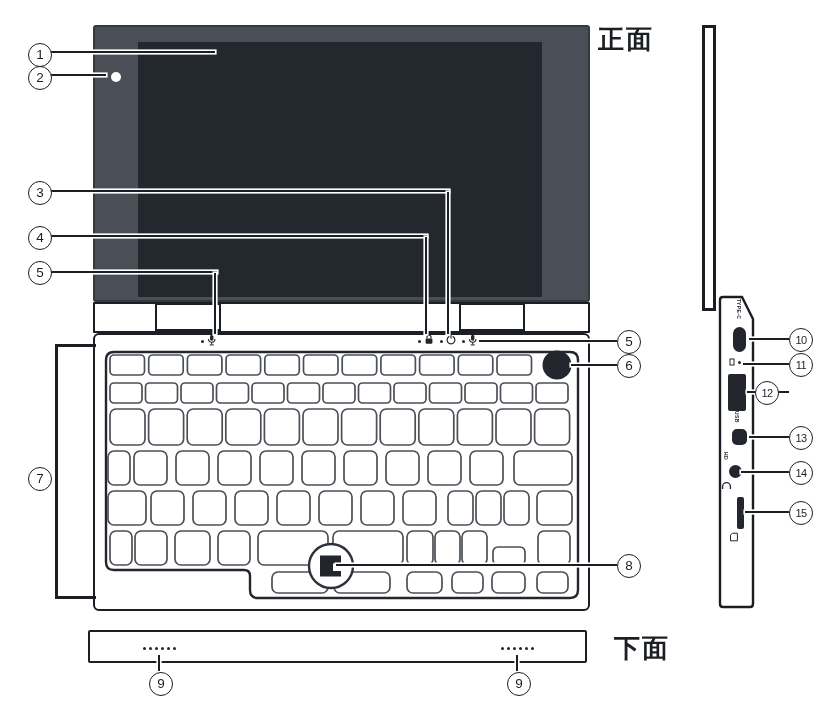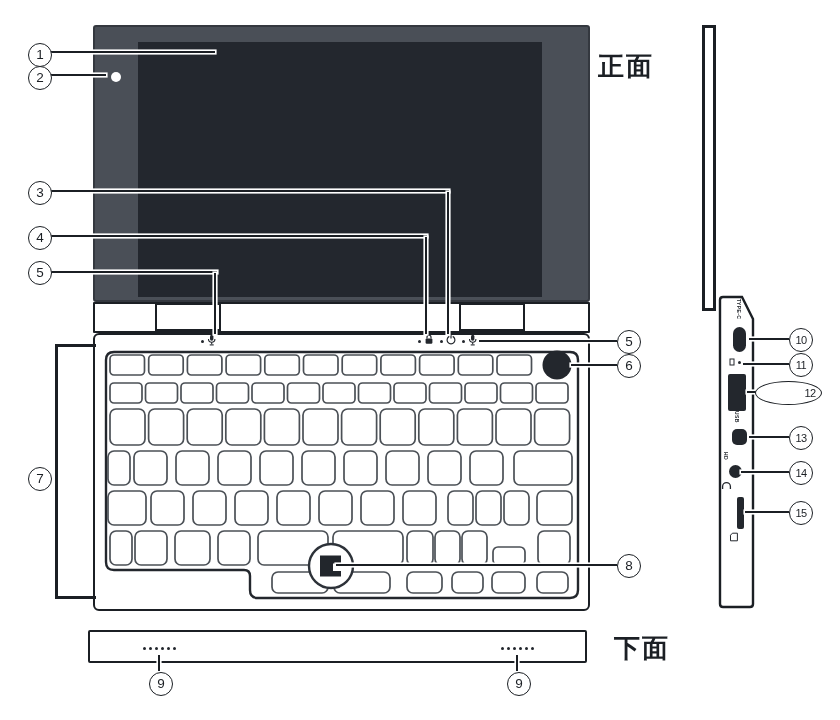--- a/index.html
+++ b/index.html
@@ -192,21 +192,21 @@
   <div class="vtext" style="left:711px;top:453px;">HD</div>
   <div class="abs" style="left:729px;top:465px;width:13px;height:13px;background:#23272d;border-radius:50%;"></div>
   <svg class="abs" style="left:721px;top:481px;" width="11" height="9" viewBox="0 0 11 9">
     <path d="M1.6 8 V5.5 A3.9 3.9 0 0 1 9.4 5.5 V8" fill="none" stroke="#23272d" stroke-width="1.3"></path>
   </svg>
   <div class="abs" style="left:737px;top:497px;width:7px;height:32px;background:#23272d;border-radius:2px;"></div>
   <svg class="abs" style="left:729px;top:532px;" width="10" height="10" viewBox="0 0 10 10">
     <path d="M1.5 3.2 L3.4 1.2 H8.4 V8.8 H1.5 Z" fill="none" stroke="#23272d" stroke-width="1"></path>
   </svg>
 
-  <div class="viewtitle" style="left:598px;top:22px;margin-top:27px;">正面</div>
+  <div class="viewtitle" style="left:598px;top:22px;">正面</div>
   <div class="viewtitle" style="left:614px;top:631px;">下面</div>
 
   <div class="hl" style="left:49px;top:51px;width:166px;"></div>
   <div class="hl" style="left:49px;top:74px;width:57px;"></div>
   <div class="hl" style="left:49px;top:190px;width:400px;"></div>
   <div class="vl" style="left:447px;top:192px;height:142px;"></div>
   <div class="hl" style="left:49px;top:235px;width:378px;"></div>
   <div class="vl" style="left:425px;top:237px;height:97px;"></div>
   <div class="hl" style="left:49px;top:271px;width:168px;"></div>
   <div class="vl" style="left:214px;top:273px;height:61px;"></div>
@@ -231,18 +231,18 @@
   <div class="co" style="left:28px;top:226px;">4</div>
   <div class="co" style="left:28px;top:261px;">5</div>
   <div class="co" style="left:28px;top:467px;">7</div>
   <div class="co" style="left:617px;top:330px;">5</div>
   <div class="co" style="left:617px;top:354px;">6</div>
   <div class="co" style="left:617px;top:554px;">8</div>
   <div class="co" style="left:149px;top:672px;">9</div>
   <div class="co" style="left:507px;top:672px;">9</div>
   <div class="co two" style="left:789px;top:328px;">10</div>
   <div class="co two" style="left:789px;top:353px;">11</div>
-  <div class="co two" style="left:755px;top:381px;padding-left:43px;">12</div>
+  <div class="co two" style="left:755px;top:381px;">12</div>
   <div class="co two" style="left:789px;top:426px;">13</div>
   <div class="co two" style="left:789px;top:461px;">14</div>
   <div class="co two" style="left:789px;top:501px;">15</div>
 
 </div>
 
 </body></html>

